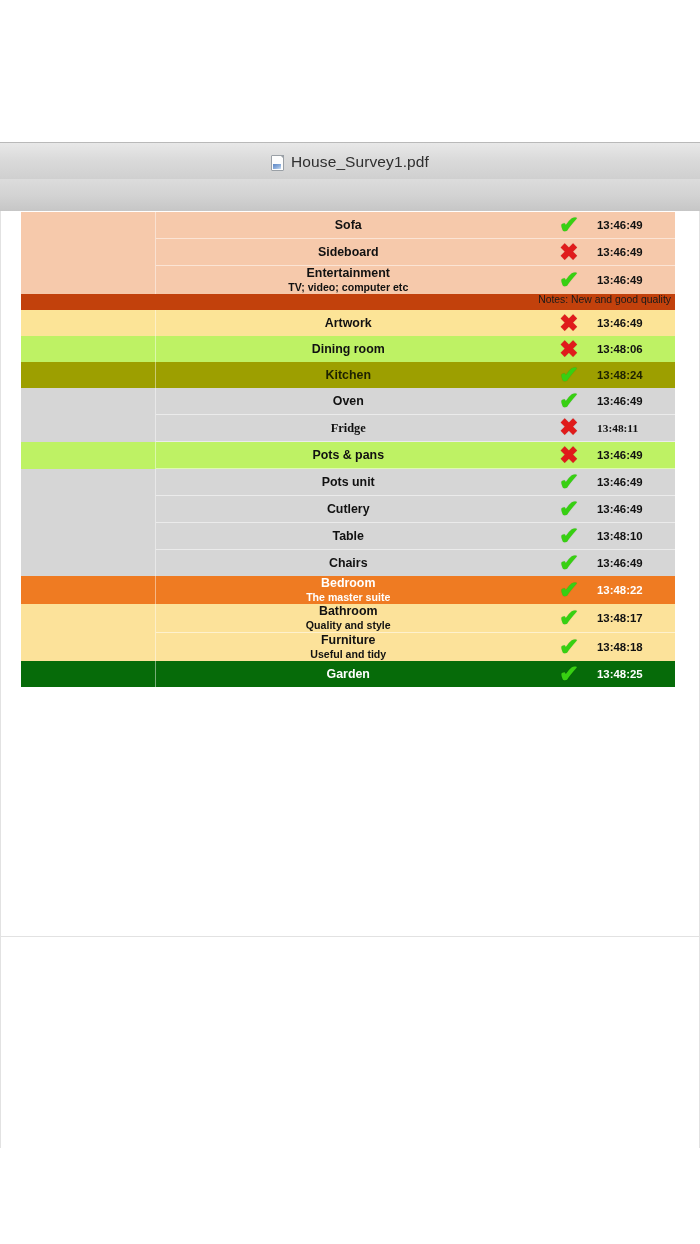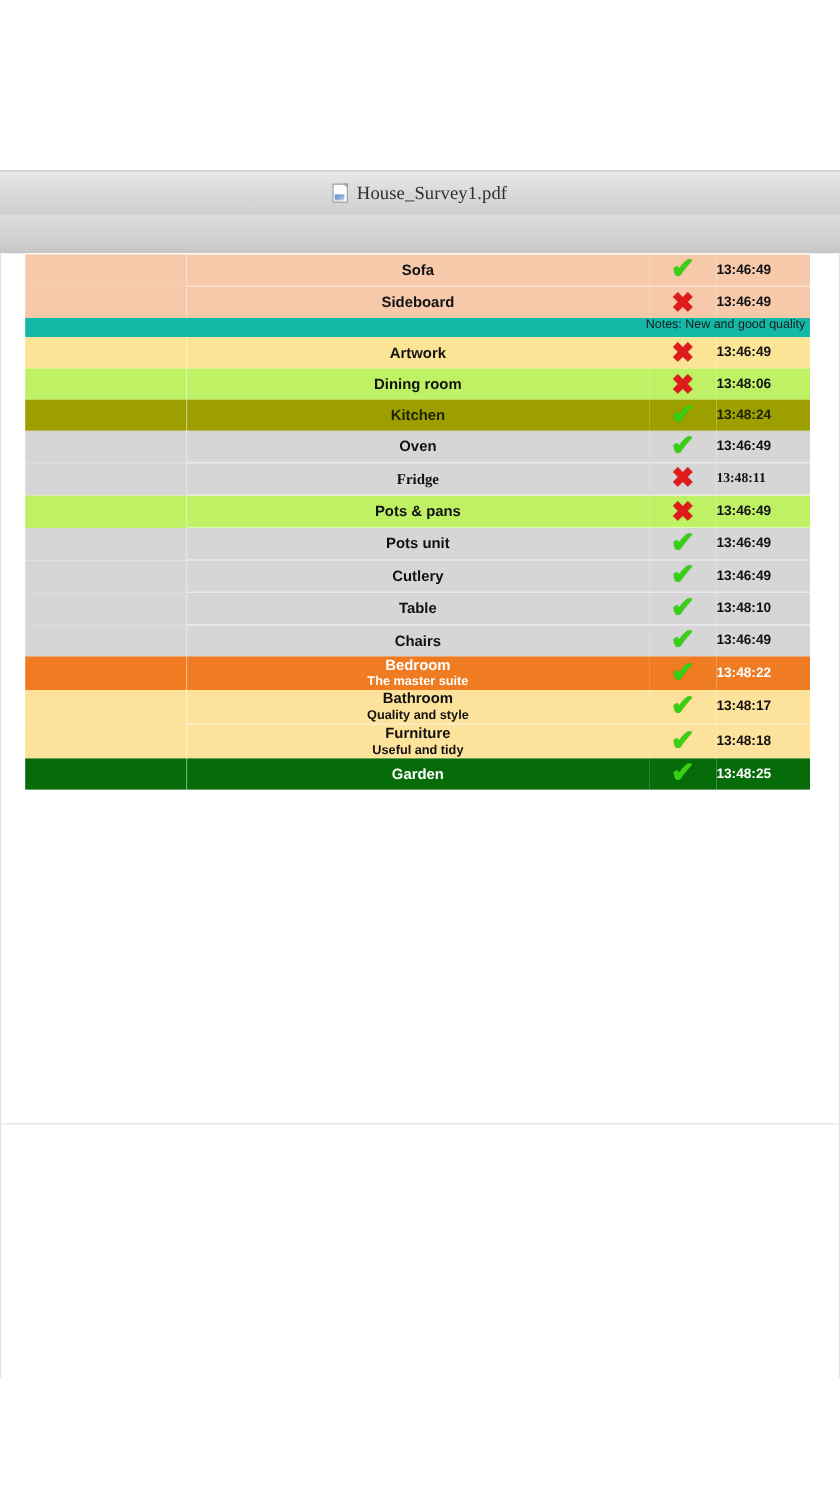--- a/index.html
+++ b/index.html
@@ -27,23 +27,22 @@
     width: 700px;
     height: 37px;
     background: linear-gradient(to bottom, #e8e8e8 0%, #d9d9d9 50%, #cfcfcf 100%);
     border-top: 1px solid #b9b9b9;
     display: flex;
     align-items: center;
     justify-content: center;
   }
   .title-inner {
     display: flex;
-    align-items: flex-start;
+    align-items: flex-end;
     gap: 7px;
-    font-family: Liberation Serif, serif;
   }
   .pdf-icon {
     width: 13px;
     height: 16px;
     position: relative;
     display: inline-block;
   }
   .pdf-icon .sheet {
     position: absolute;
     inset: 0;
@@ -248,21 +247,30 @@
               <td class="cell-time">13:46:49</td>
             </tr>
             <tr class="sep" style="background: rgb(246, 201, 171);">
               <td class="cell-left"></td>
               <td class="cell-main">
                 <div class="row-label">Sideboard</div>
               </td>
               <td class="cell-mark"><span class="mark cross">✖</span></td>
               <td class="cell-time">13:46:49</td>
             </tr>
-            <tr class="notes-row" style="background: #14b8a6;">
+            <tr class="sep" style="background: rgb(246, 201, 171);">
+              <td class="cell-left"></td>
+              <td class="cell-main">
+                <div class="row-label">Entertainment</div>
+                <div class="row-sub">TV; video; computer etc</div>
+              </td>
+              <td class="cell-mark"><span class="mark tick">✔</span></td>
+              <td class="cell-time">13:46:49</td>
+            </tr>
+            <tr class="notes-row" style="background: #c2410c;">
               <td colspan="4">Notes: New and good quality</td>
             </tr>
             <tr style="background: rgb(252, 228, 151);">
               <td class="cell-left"></td>
               <td class="cell-main">
                 <div class="row-label">Artwork</div>
               </td>
               <td class="cell-mark"><span class="mark cross">✖</span></td>
               <td class="cell-time">13:46:49</td>
             </tr>

